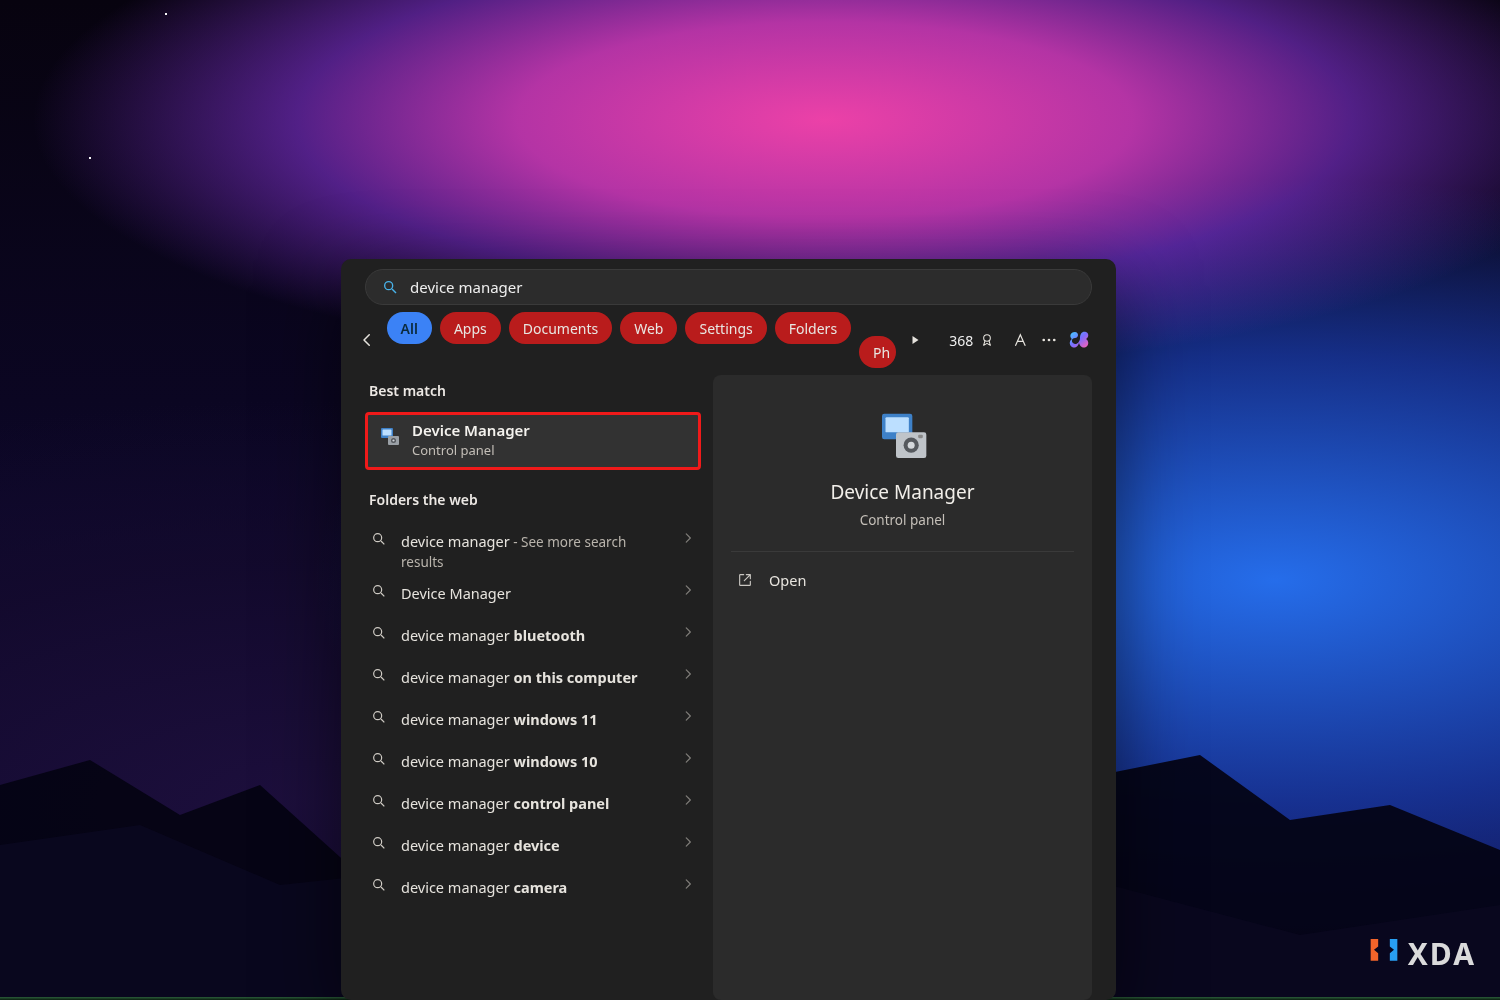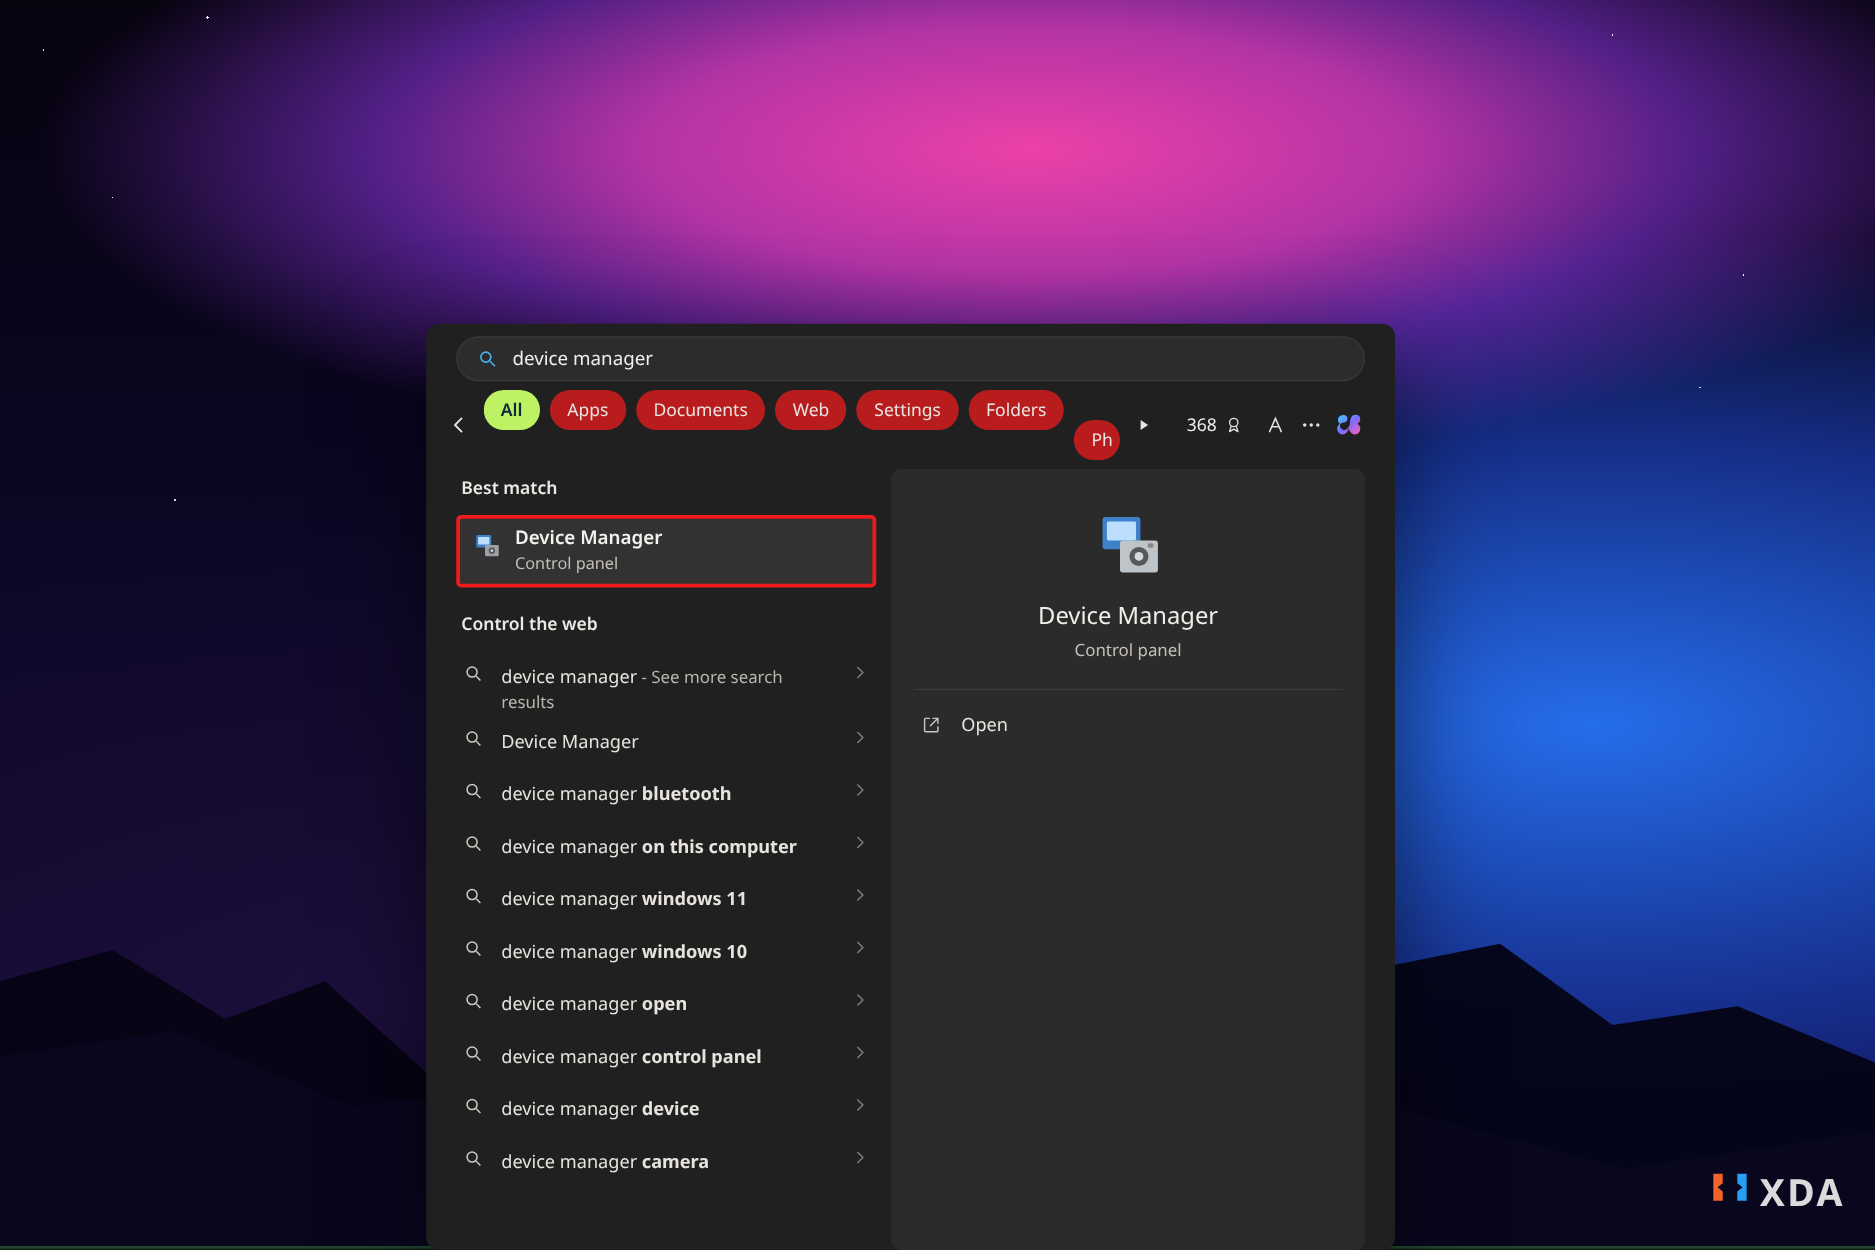--- a/index.html
+++ b/index.html
@@ -57,21 +57,21 @@
   .filterbar{
     display:flex; align-items:center; gap:10px; padding:12px 24px 0 16px; height:58px;
   }
   .back-btn{width:32px;height:32px;border-radius:16px;display:flex;align-items:center;justify-content:center;
     background:transparent;border:none;cursor:pointer}
   .filter-scroll{display:flex; gap:8px; overflow:hidden; flex:0 0 auto;}
   .filter-tab{
     height:32px; padding:0 14px; border-radius:16px; background:#b91c1c; border:none; color:#e8e6e2;
     font-size:14px; cursor:pointer; white-space:nowrap;
   }
-  .filter-tab.active{ background:#bef264; color:#0b2a3c; font-weight:600; }
+  .filter-tab.active{ background:#3b82f6; color:#0b2a3c; font-weight:600; }
   .filter-tab.partial{ padding-right:6px;margin-top:24px; }
   .scroll-more{width:28px;height:32px;display:flex;align-items:center;justify-content:center}
   .bar-spacer{flex:1}
   .points{display:flex;align-items:center;gap:6px;font-size:14px;color:#eee;padding:0 6px}
   .icon-btn{width:30px;height:30px;display:flex;align-items:center;justify-content:center;border:none;background:transparent;cursor:pointer;color:#ddd}
   .copilot{width:24px;height:24px;border-radius:6px;display:block}
 
   .main{flex:1; display:flex; gap:12px; padding:12px 24px 0 24px; overflow:hidden;}
   .left{width:336px; display:flex; flex-direction:column;}
   .right{flex:1;}
@@ -199,21 +199,21 @@
           <rect x="20" y="22" width="22" height="18" rx="2" fill="#9aa0a6"></rect>
           <circle cx="31" cy="31" r="5" fill="#53575c"></circle>
           <circle cx="31" cy="31" r="2.2" fill="#cfd3d8"></circle>
         </svg>
         <div>
           <div class="bm-title">Device Manager</div>
           <div class="bm-sub">Control panel</div>
         </div>
       </div>
 
-      <div class="section-label" style="margin-top:14px">Control the web</div>
+      <div class="section-label" style="margin-top:14px">Folders the web</div>
 
       <div class="list" id="web-list">
           <div class="row" style="height: 52px;">
             <svg width="16" height="16" viewBox="0 0 24 24" fill="none">
               <circle cx="10" cy="10" r="6" stroke="#cfcbc4" stroke-width="1.8"></circle>
               <line x1="15" y1="15" x2="20" y2="20" stroke="#cfcbc4" stroke-width="1.8"></line>
             </svg>
             <div class="txt"><span>device manager</span><span class="sub"> - See more search results</span></div>
             <svg class="chev" width="14" height="14" viewBox="0 0 24 24" fill="none">
               <path d="M9 5l7 7-7 7" stroke="#cfcbc4" stroke-width="2" stroke-linecap="round" stroke-linejoin="round"></path>
@@ -258,30 +258,20 @@
             <svg class="chev" width="14" height="14" viewBox="0 0 24 24" fill="none">
               <path d="M9 5l7 7-7 7" stroke="#cfcbc4" stroke-width="2" stroke-linecap="round" stroke-linejoin="round"></path>
             </svg>
           </div>
           <div class="row">
             <svg width="16" height="16" viewBox="0 0 24 24" fill="none">
               <circle cx="10" cy="10" r="6" stroke="#cfcbc4" stroke-width="1.8"></circle>
               <line x1="15" y1="15" x2="20" y2="20" stroke="#cfcbc4" stroke-width="1.8"></line>
             </svg>
             <div class="txt"><span>device manager </span><span class="bold">windows 10</span></div>
-            <svg class="chev" width="14" height="14" viewBox="0 0 24 24" fill="none">
-              <path d="M9 5l7 7-7 7" stroke="#cfcbc4" stroke-width="2" stroke-linecap="round" stroke-linejoin="round"></path>
-            </svg>
-          </div>
-          <div class="row">
-            <svg width="16" height="16" viewBox="0 0 24 24" fill="none">
-              <circle cx="10" cy="10" r="6" stroke="#cfcbc4" stroke-width="1.8"></circle>
-              <line x1="15" y1="15" x2="20" y2="20" stroke="#cfcbc4" stroke-width="1.8"></line>
-            </svg>
-            <div class="txt"><span>device manager </span><span class="bold">open</span></div>
             <svg class="chev" width="14" height="14" viewBox="0 0 24 24" fill="none">
               <path d="M9 5l7 7-7 7" stroke="#cfcbc4" stroke-width="2" stroke-linecap="round" stroke-linejoin="round"></path>
             </svg>
           </div>
           <div class="row">
             <svg width="16" height="16" viewBox="0 0 24 24" fill="none">
               <circle cx="10" cy="10" r="6" stroke="#cfcbc4" stroke-width="1.8"></circle>
               <line x1="15" y1="15" x2="20" y2="20" stroke="#cfcbc4" stroke-width="1.8"></line>
             </svg>
             <div class="txt"><span>device manager </span><span class="bold">control panel</span></div>

